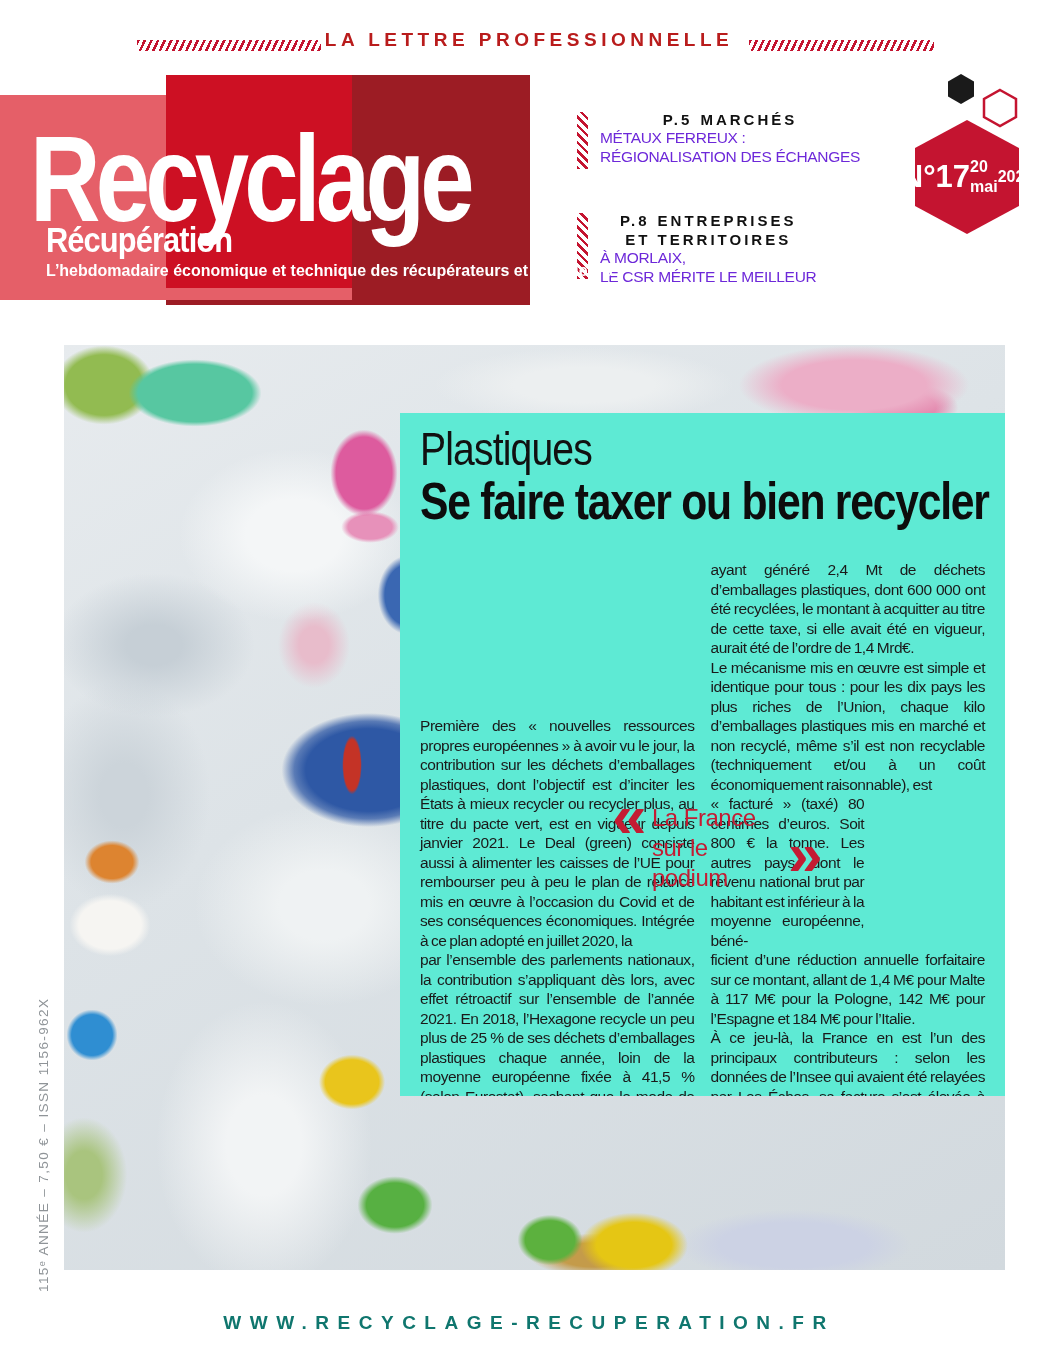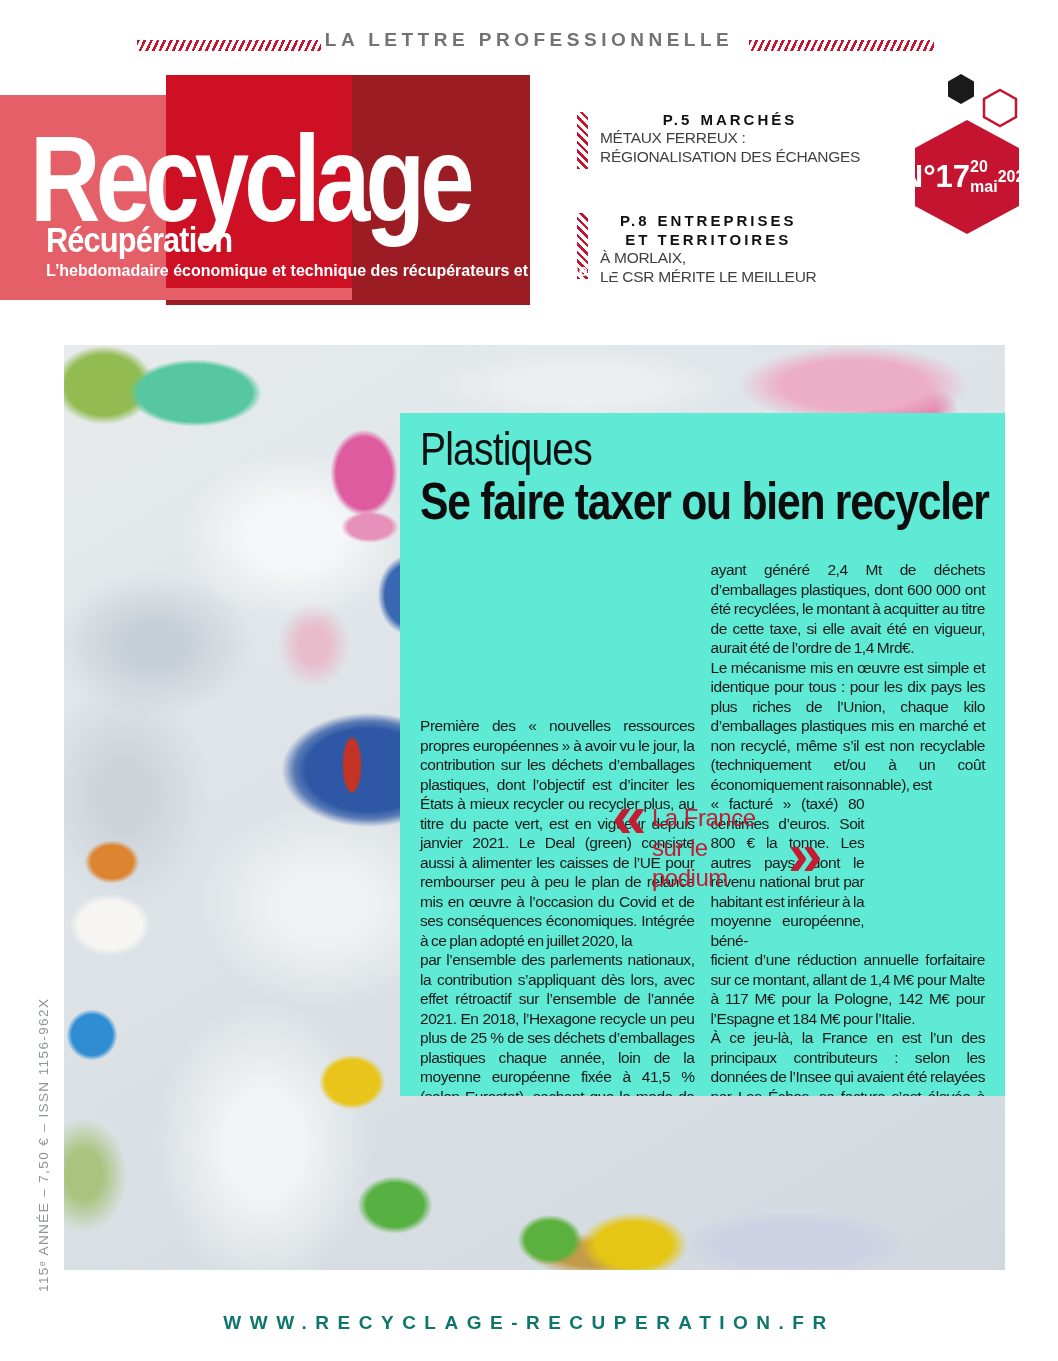--- a/index.html
+++ b/index.html
@@ -1,21 +1,21 @@
 <!DOCTYPE html>
 <html><head>
 <meta charset="utf-8">
 <style>
   html,body{margin:0;padding:0;background:#ffffff;}
   .page{position:relative;width:1058px;height:1361px;background:#ffffff;overflow:hidden;
         font-family:"Liberation Sans",sans-serif;}
 
   
   .kicker{position:absolute;top:29px;left:0;width:100%;text-align:center;
-          color:#737373;font-weight:bold;font-size:19px;letter-spacing:4.5px;}
+          color:#b91c1c;font-weight:bold;font-size:19px;letter-spacing:4.5px;}
   .hatch{position:absolute;top:40px;height:11px;
          background:repeating-linear-gradient(115deg,#c41430 0 2.5px,rgba(0,0,0,0) 2.5px 6px);}
   .hatch.left{left:137px;width:184px;}
   .hatch.right{left:749px;width:185px;}
 
   
   .rect{position:absolute;}
   .rect-maroon{left:166px;top:75px;width:364px;height:230px;background:#9c1c24;z-index:0;}
   .rect-pink{left:0px;top:95px;width:352px;height:205px;background:#e55f68;z-index:1;}
   .rect-bright{left:166px;top:75px;width:186px;height:213px;background:#cd1023;z-index:2;}
@@ -32,21 +32,21 @@
   .toc-item{position:absolute;left:577px;}
   .toc-item.first{top:110px;}
   .toc-item.second{top:211px;}
   .vhatch{position:absolute;left:0;top:2px;width:11px;
           background:repeating-linear-gradient(45deg,#c41430 0 2.5px,rgba(0,0,0,0) 2.5px 6px);}
   .toc-item.first .vhatch{height:57px;}
   .toc-item.second .vhatch{height:66px;}
   .toc-text{margin-left:23px;}
   .toc-head{font-weight:bold;font-size:15px;letter-spacing:3px;color:#111;line-height:19px;white-space:nowrap;text-align:center;}
   .toc-head .pg{margin-right:8px;}
-  .toc-line{font-size:15.5px;color:#404040;line-height:18.5px;letter-spacing:-0.3px;white-space:nowrap;}
+  .toc-line{font-size:15.5px;color:#6d28d9;line-height:18.5px;letter-spacing:-0.3px;white-space:nowrap;}
 
   
   .issue-badge{position:absolute;left:905px;top:68px;width:125px;height:170px;z-index:4;}
   .issue-badge svg{position:absolute;left:0;top:0;}
   .issue-text{position:absolute;left:10px;top:52px;width:104px;height:114px;display:flex;
               align-items:center;justify-content:center;color:#fff;}
   .issue-no{font-size:31px;font-weight:bold;line-height:1.05;}
   .issue-date{font-size:16px;font-weight:bold;line-height:1.25;}
 
   

